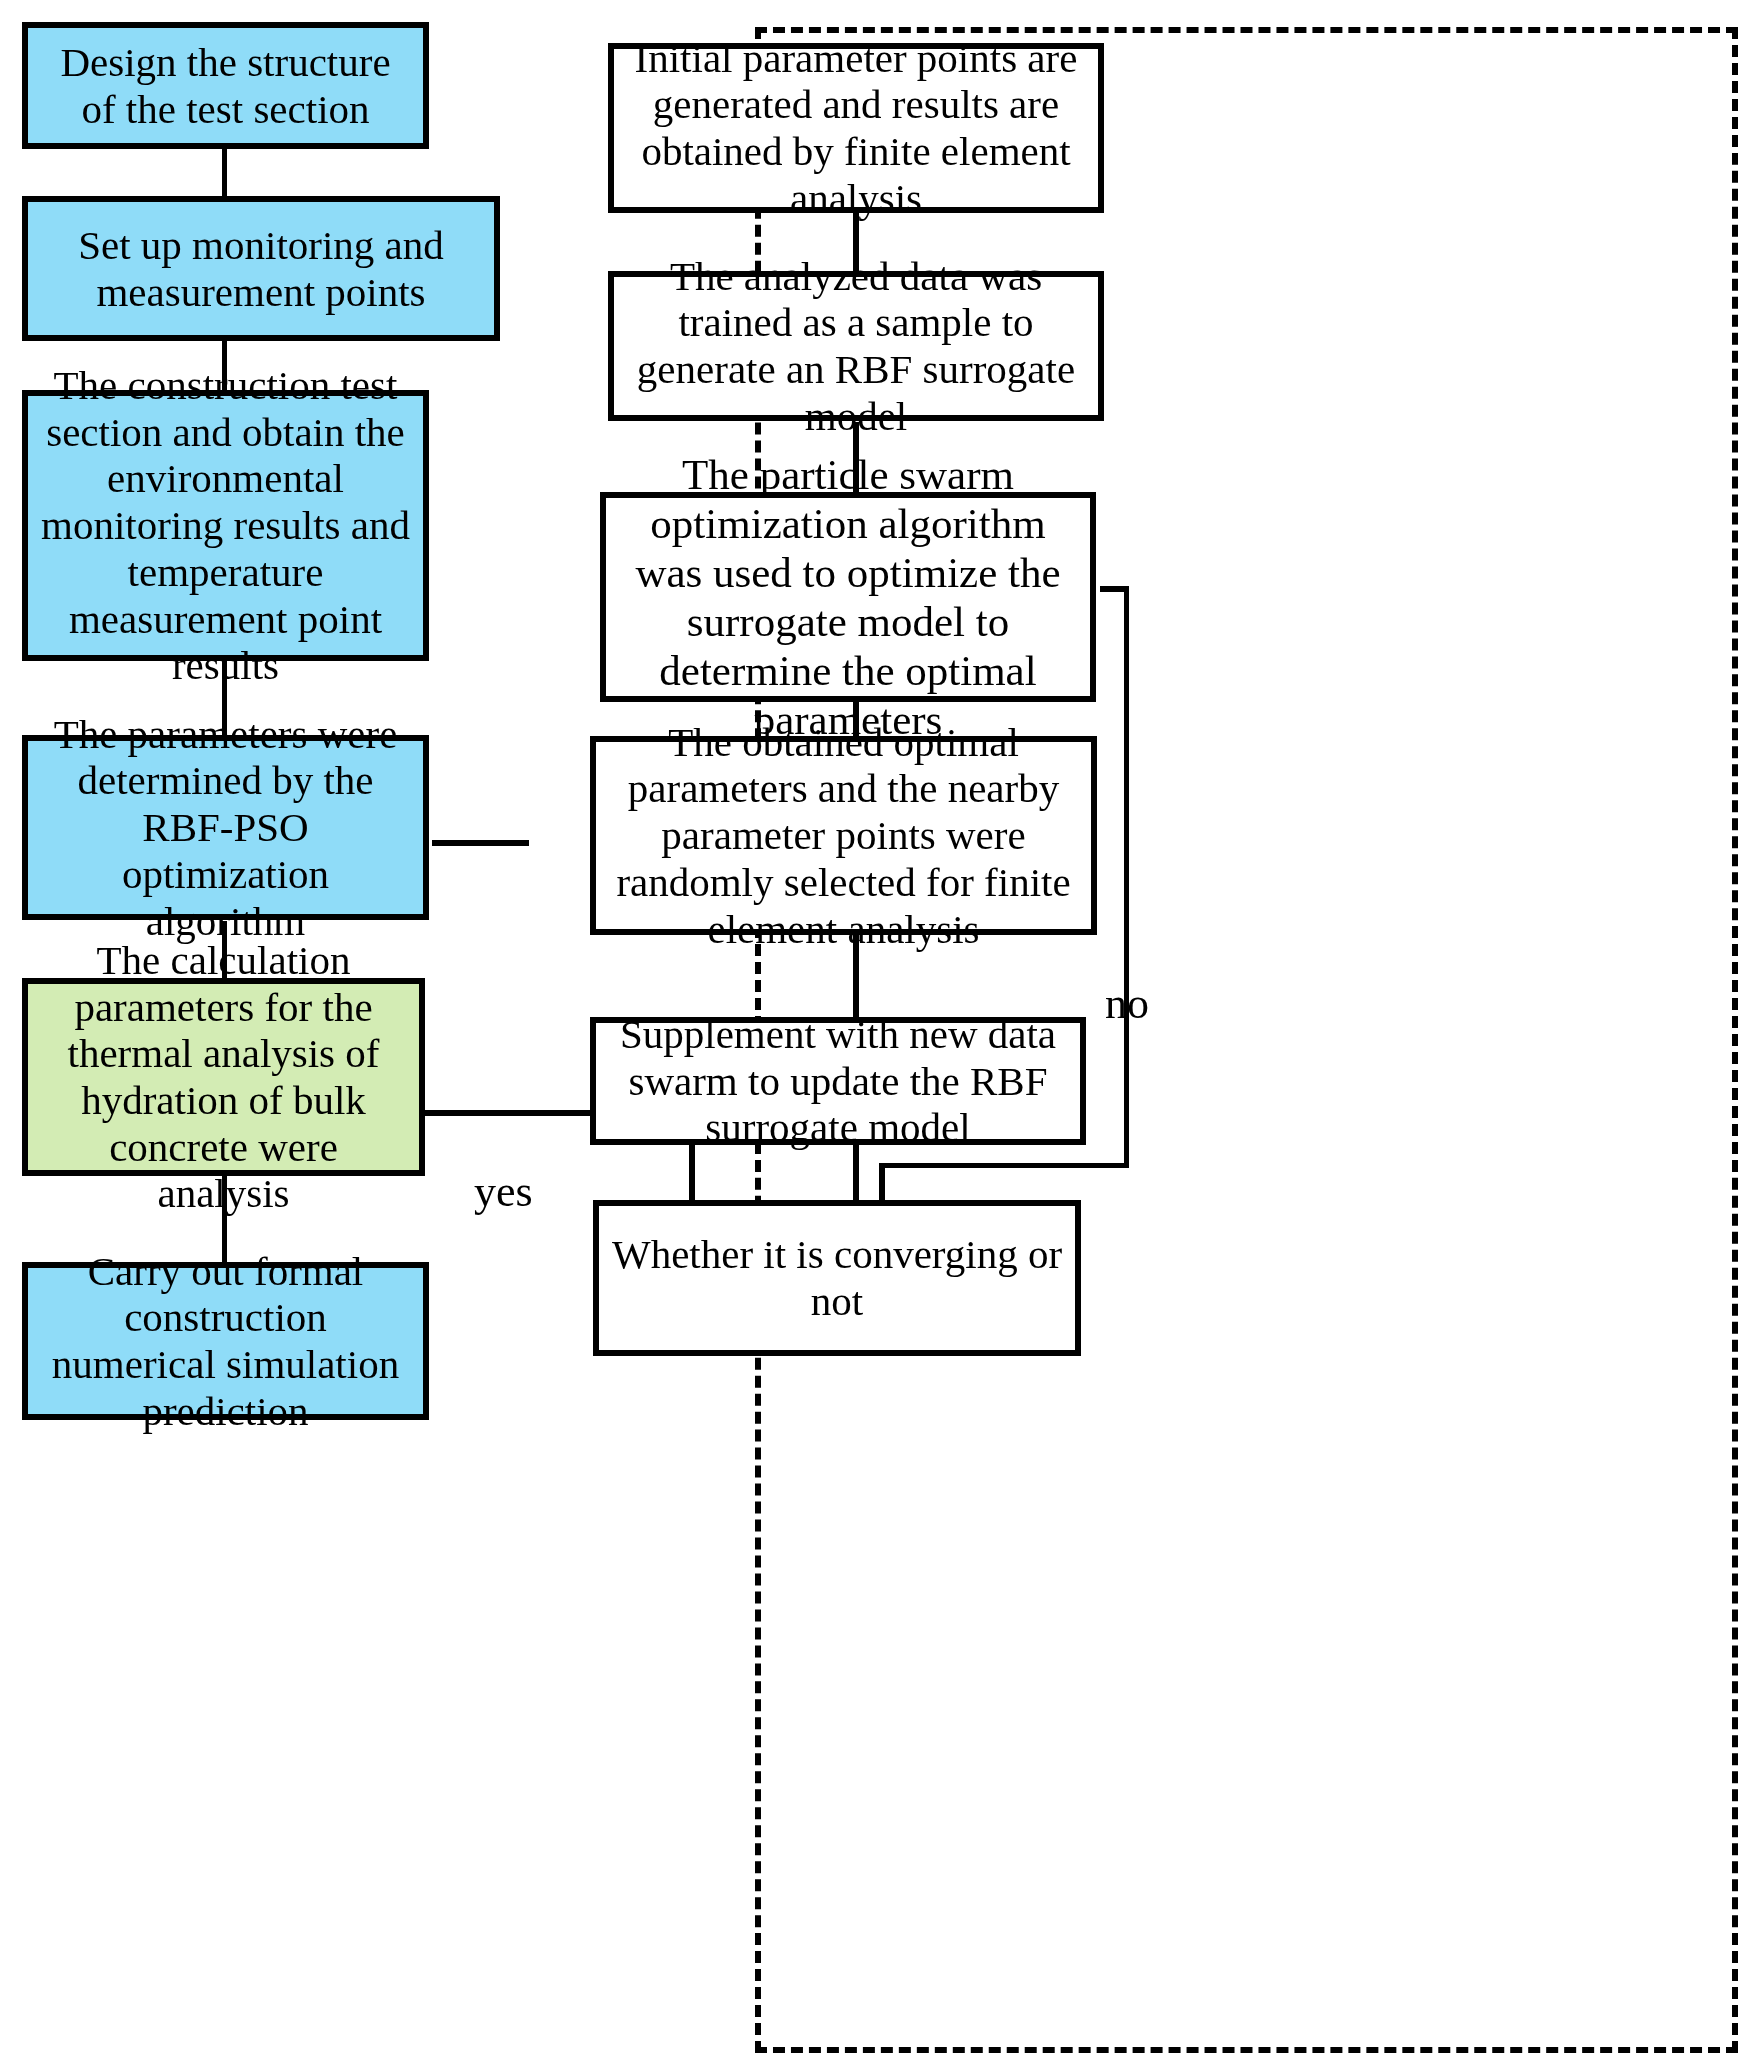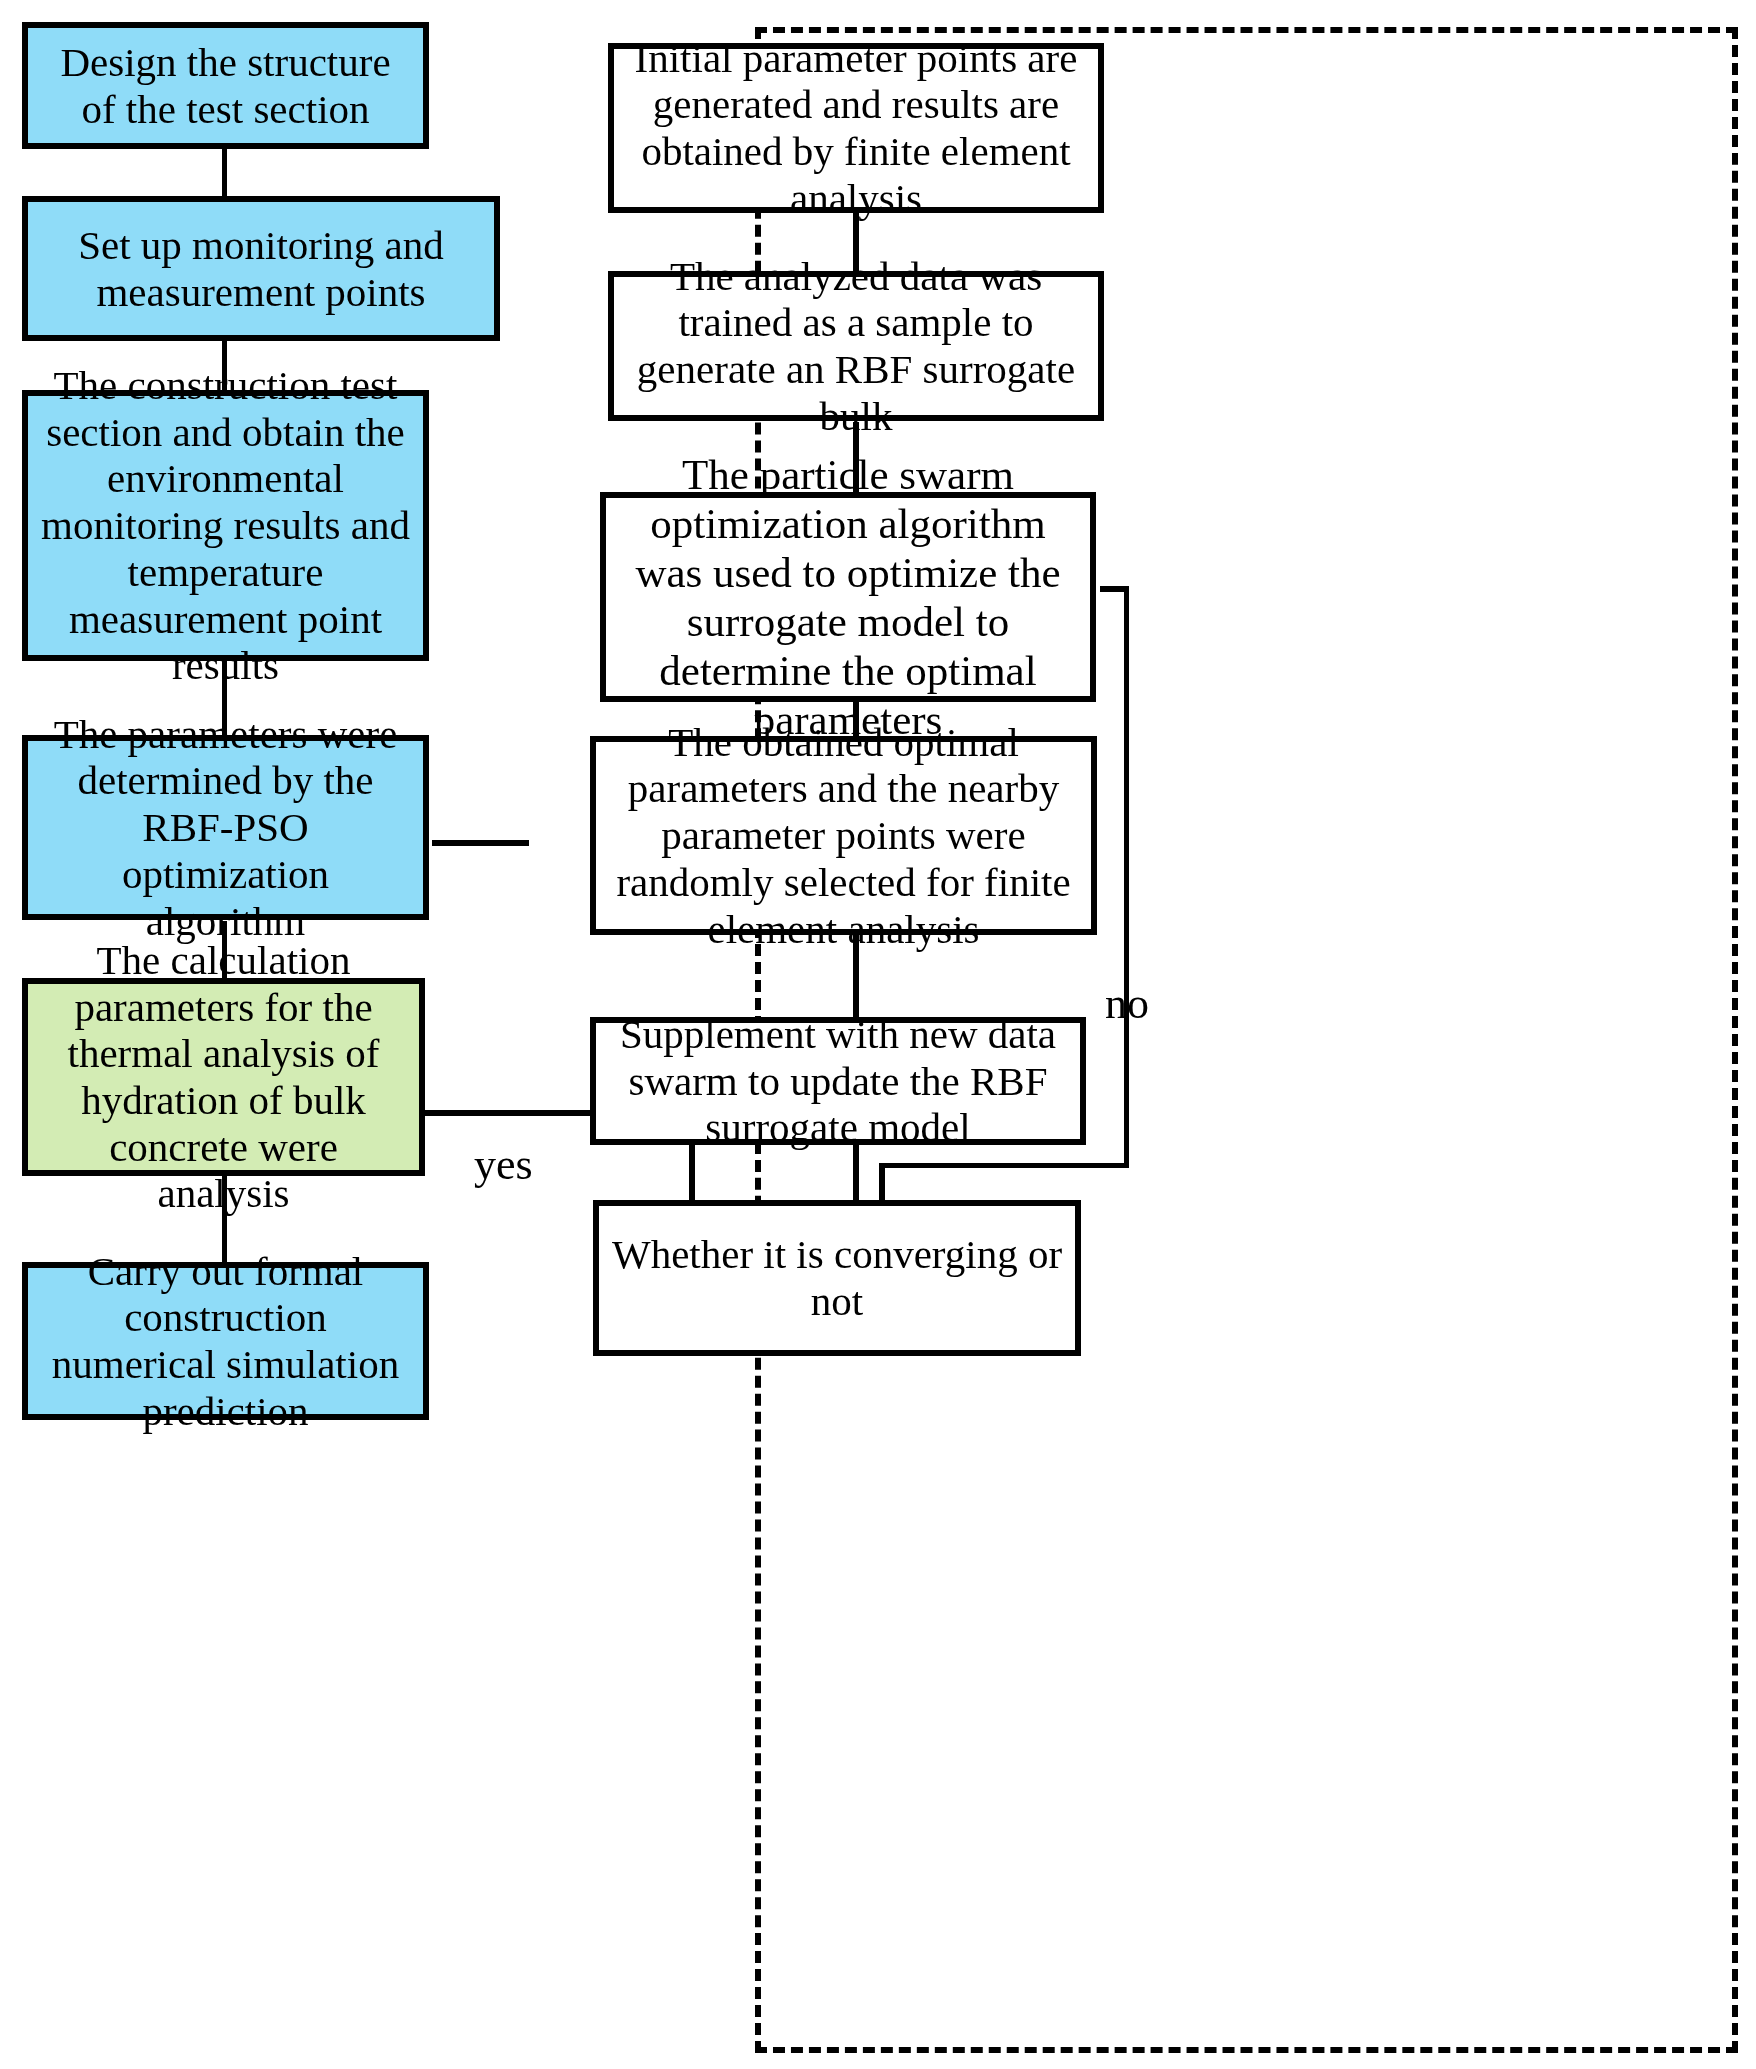--- a/index.html
+++ b/index.html
@@ -69,36 +69,36 @@
 
   <div class="node blue" style="left:22px;top:1262px;width:407px;height:158px;font-size:41px;">
     <span>Carry out formal construction numerical simulation prediction</span>
   </div>
 
   <div class="node white" style="left:608px;top:43px;width:496px;height:170px;font-size:41px;">
     <span>Initial parameter points are generated and results are obtained by finite element analysis</span>
   </div>
 
   <div class="node white" style="left:608px;top:271px;width:496px;height:150px;font-size:41px;">
-    <span>The analyzed data was trained as a sample to generate an RBF surrogate bulk</span>
+    <span>The analyzed data was trained as a sample to generate an RBF surrogate model</span>
   </div>
 
   <div class="node white" style="left:600px;top:492px;width:496px;height:210px;font-size:43px;">
     <span>The particle swarm optimization algorithm was used to optimize the surrogate model to determine the optimal parameters</span>
   </div>
 
   <div class="node white" style="left:590px;top:736px;width:507px;height:199px;font-size:41px;justify-content:flex-end;">
     <span>The obtained optimal parameters and the nearby parameter points were randomly selected for finite element analysis</span>
   </div>
 
   <div class="node white" style="left:590px;top:1017px;width:496px;height:128px;font-size:41px;">
     <span>Supplement with new data swarm to update the RBF surrogate model</span>
   </div>
 
   <div class="node white" style="left:593px;top:1200px;width:488px;height:156px;font-size:41px;">
     <span>Whether it is converging or not</span>
   </div>
 
-  <div class="edgelabel" style="left:474px;top:1143px;">yes</div>
+  <div class="edgelabel" style="left:474px;top:1170px;">yes</div>
   <div class="edgelabel" style="left:1105px;top:982px;">no</div>
 
 </div>
 
 
 </body></html>

